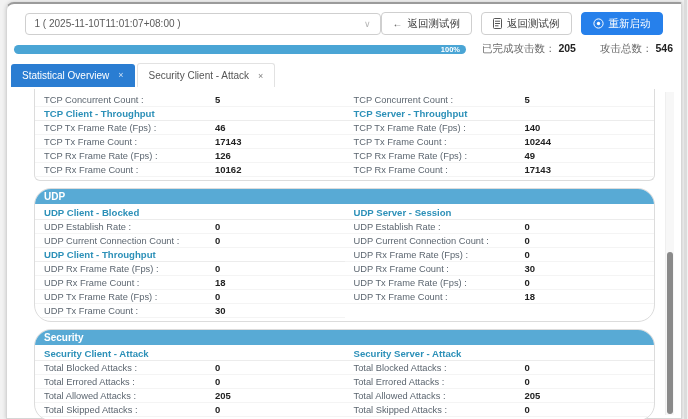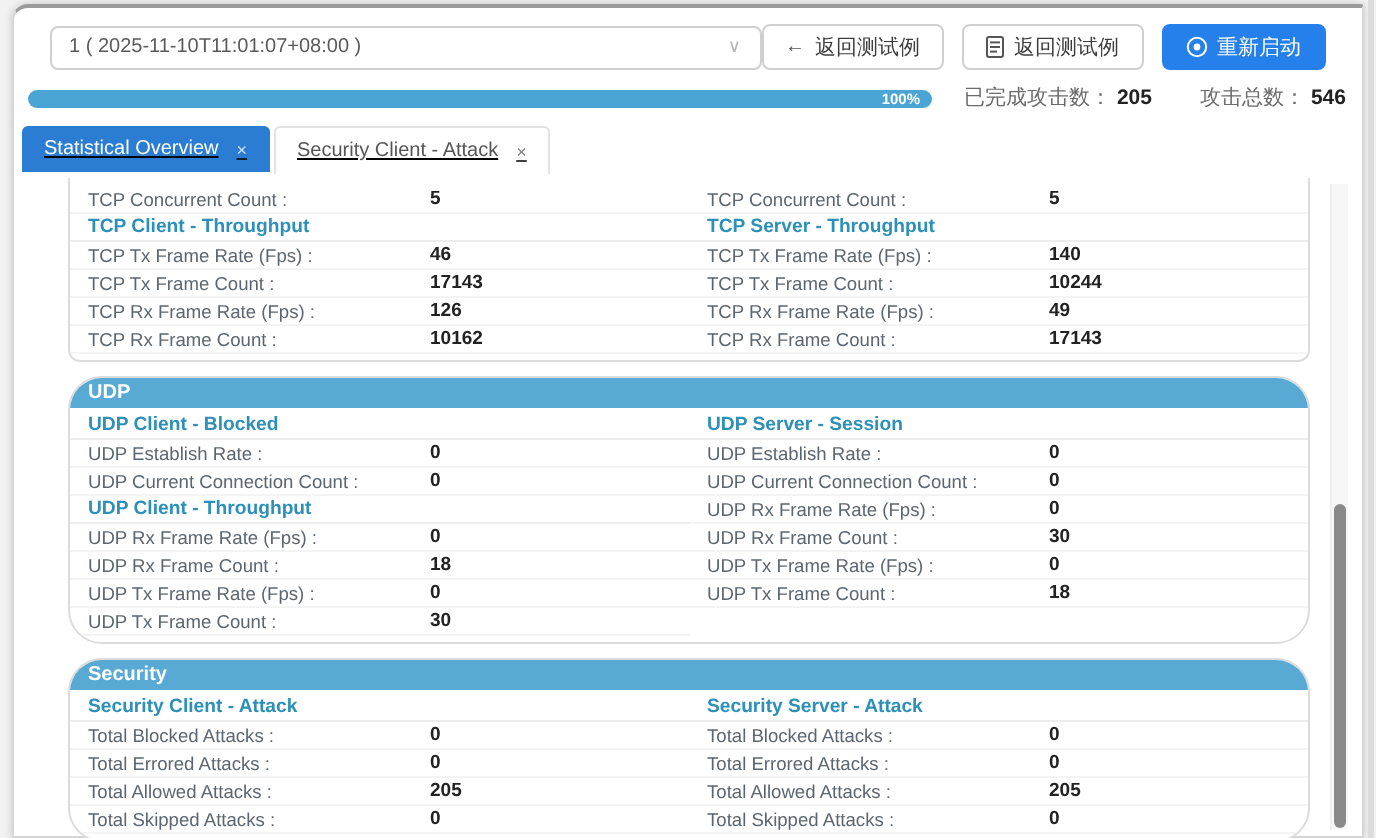--- a/index.html
+++ b/index.html
@@ -23,21 +23,21 @@
   .btn.primary .bicon { color:#fff; }
 
   
   .progress-row { display:flex; align-items:center; padding:4px 8px 2px 7px; }
   .pbar { width:452px; height:9px; background:var(--progress-bar,#4aa5d5); border-radius:5px;
           color:#fff; font-size:7.5px; font-weight:bold; text-align:right; line-height:9px; padding-right:6px;padding-left:36px; }
   .attack-stats { margin-left:auto; display:flex; align-items:center; gap:24px; font-size:10.5px; color:#6a6a6a; }
   .attack-stats b { color:#222; margin-left:3px; }
 
   
-  .tabbar { display:flex; align-items:flex-start; padding:5px 0 0 4px;text-decoration:underline; }
+  .tabbar { display:flex; align-items:center; padding:5px 0 0 4px; }
   .tab { display:flex; align-items:center; gap:9px; font-size:10px; padding:6px 11px; border-radius:3px 3px 0 0; cursor:pointer; }
   .tab.active { background:var(--tab-active,#2a7dd2); color:#fff; }
   .tab.inactive { background:#fff; border:1px solid #e2e2e2; border-bottom:none; color:#555; margin-left:2px; }
   .tab .x { font-size:9px; opacity:.75; }
 
   
   .content { padding:2px 26px 0 27px; }
   .card { border:1px solid #dcdcdc; border-radius:17px; margin-bottom:7px; background:#fff; overflow:hidden; }
   .card.clipped { border-top:none; border-radius:0 0 6px 6px; padding-top:2px; }
   .card-head { background:var(--section-header-bg,#58aad5); color:#fff; font-weight:bold;

